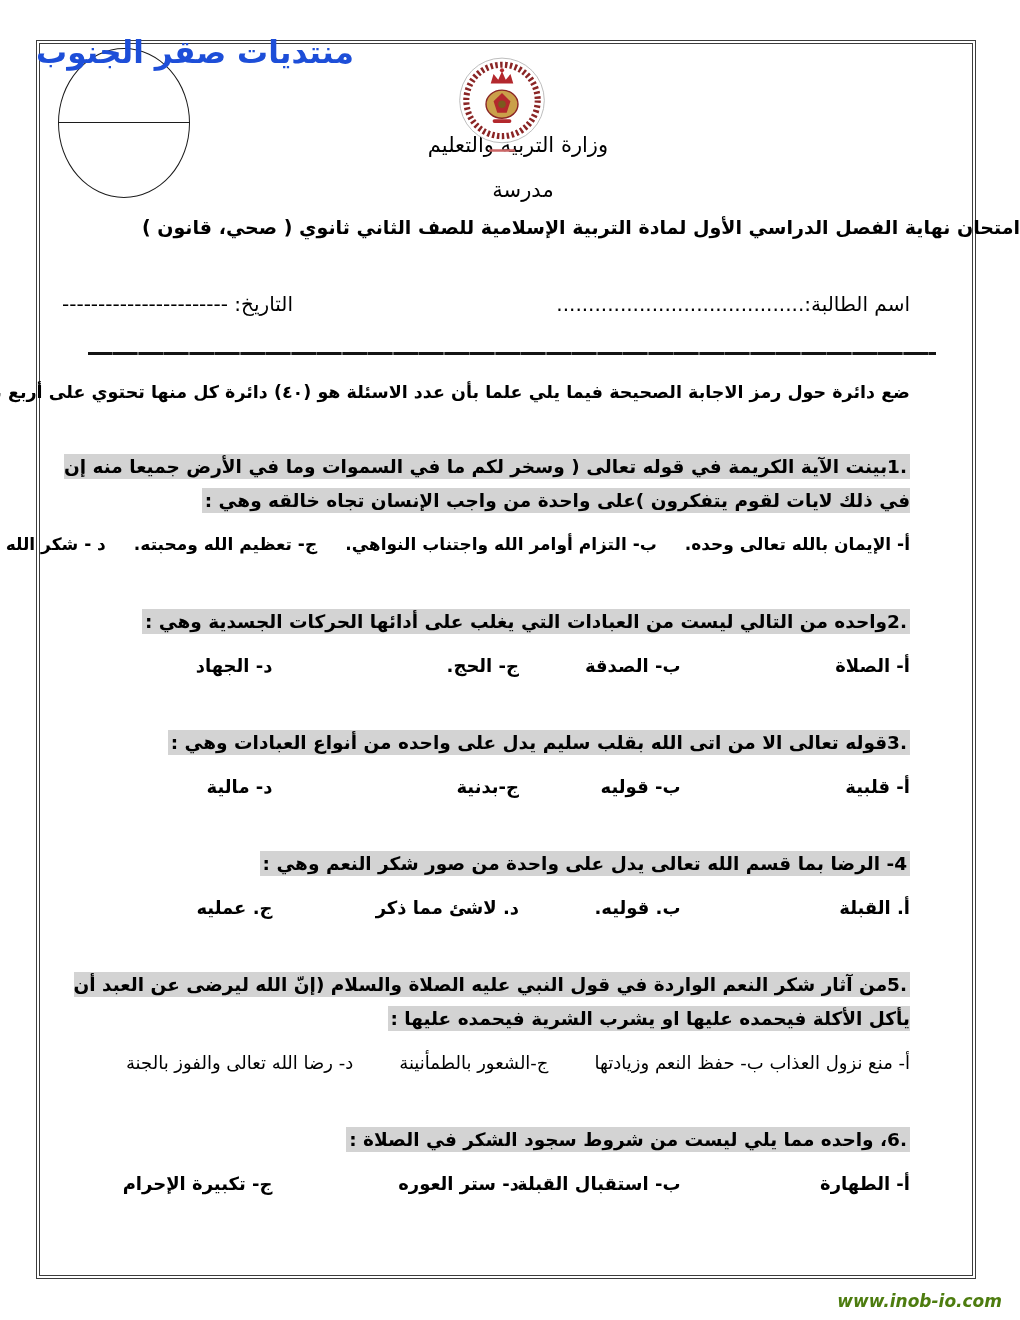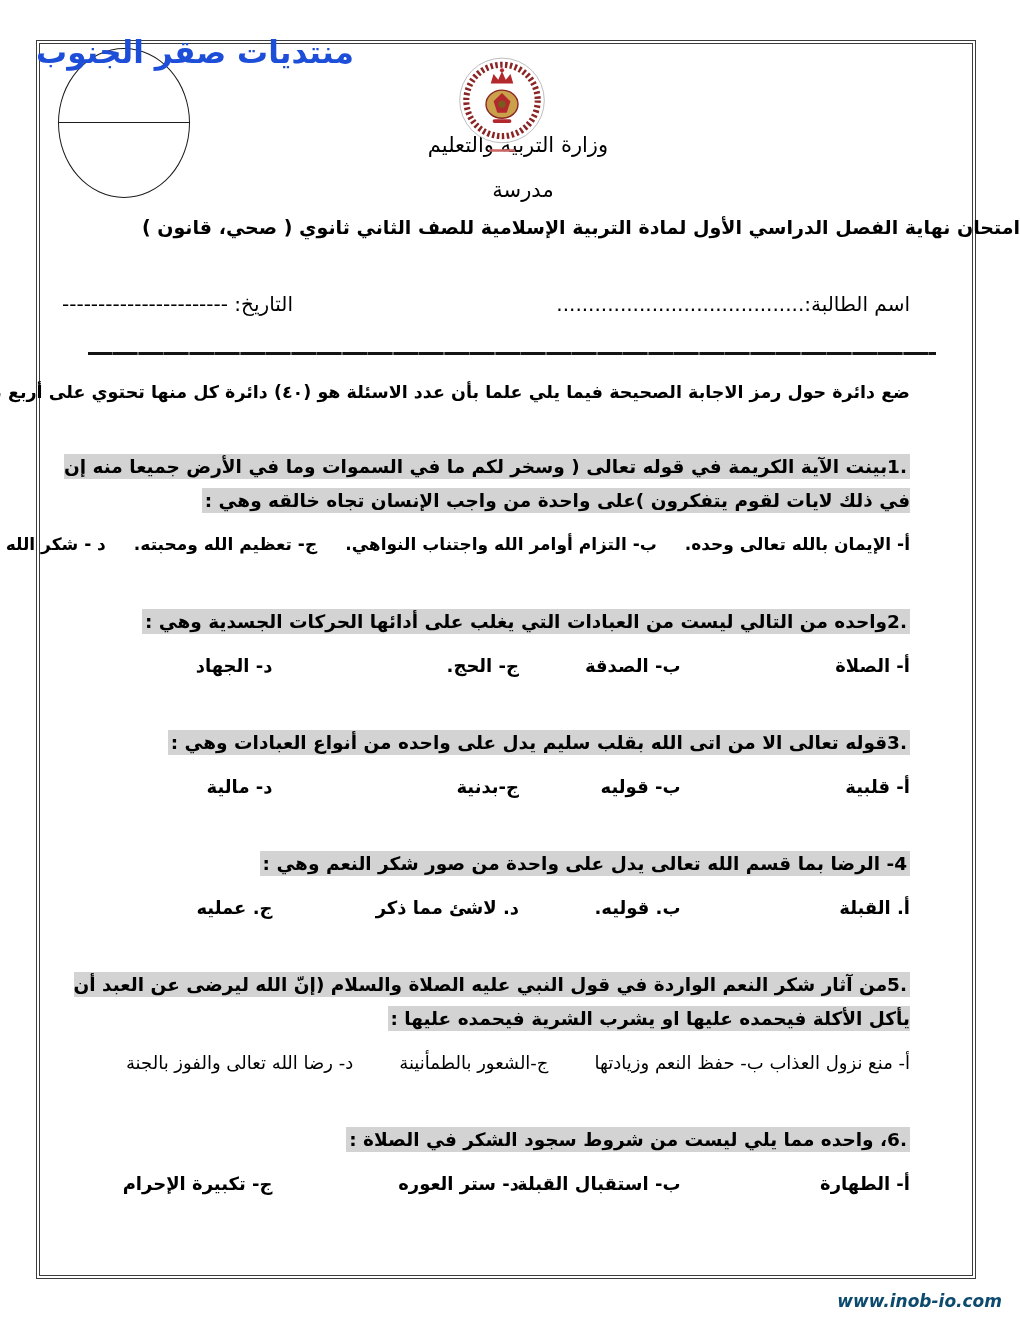--- a/index.html
+++ b/index.html
@@ -42,21 +42,21 @@
   .hl{background:#d3d3d3;padding:2px 3px;}
   .q-opts{margin-top:13px;font-size:18px;line-height:27px;}
   .opts-grid{display:grid;grid-template-columns:27% 19% 29% 25%;}
   .opts-grid span{white-space:nowrap;font-weight:bold;}
   .opts-inline{white-space:nowrap;}
   .opts-inline span{margin-left:28px;}
   .opts-inline.bold{font-weight:bold;font-size:17px;}
   .opts-flex{display:flex;gap:46px;}
   .opts-flex span{white-space:nowrap;}
   .footer-url{position:absolute;right:18px;top:1291px;font-size:17px;
-    font-weight:bold;font-style:italic;color:#0c4a6e;}
+    font-weight:bold;font-style:italic;color:#4d7c0f;}
 </style>
 </head>
 <body>
 
 <div class="page">
 
   <div class="frame">
     <div class="frame-inner"></div>
   </div>
 

